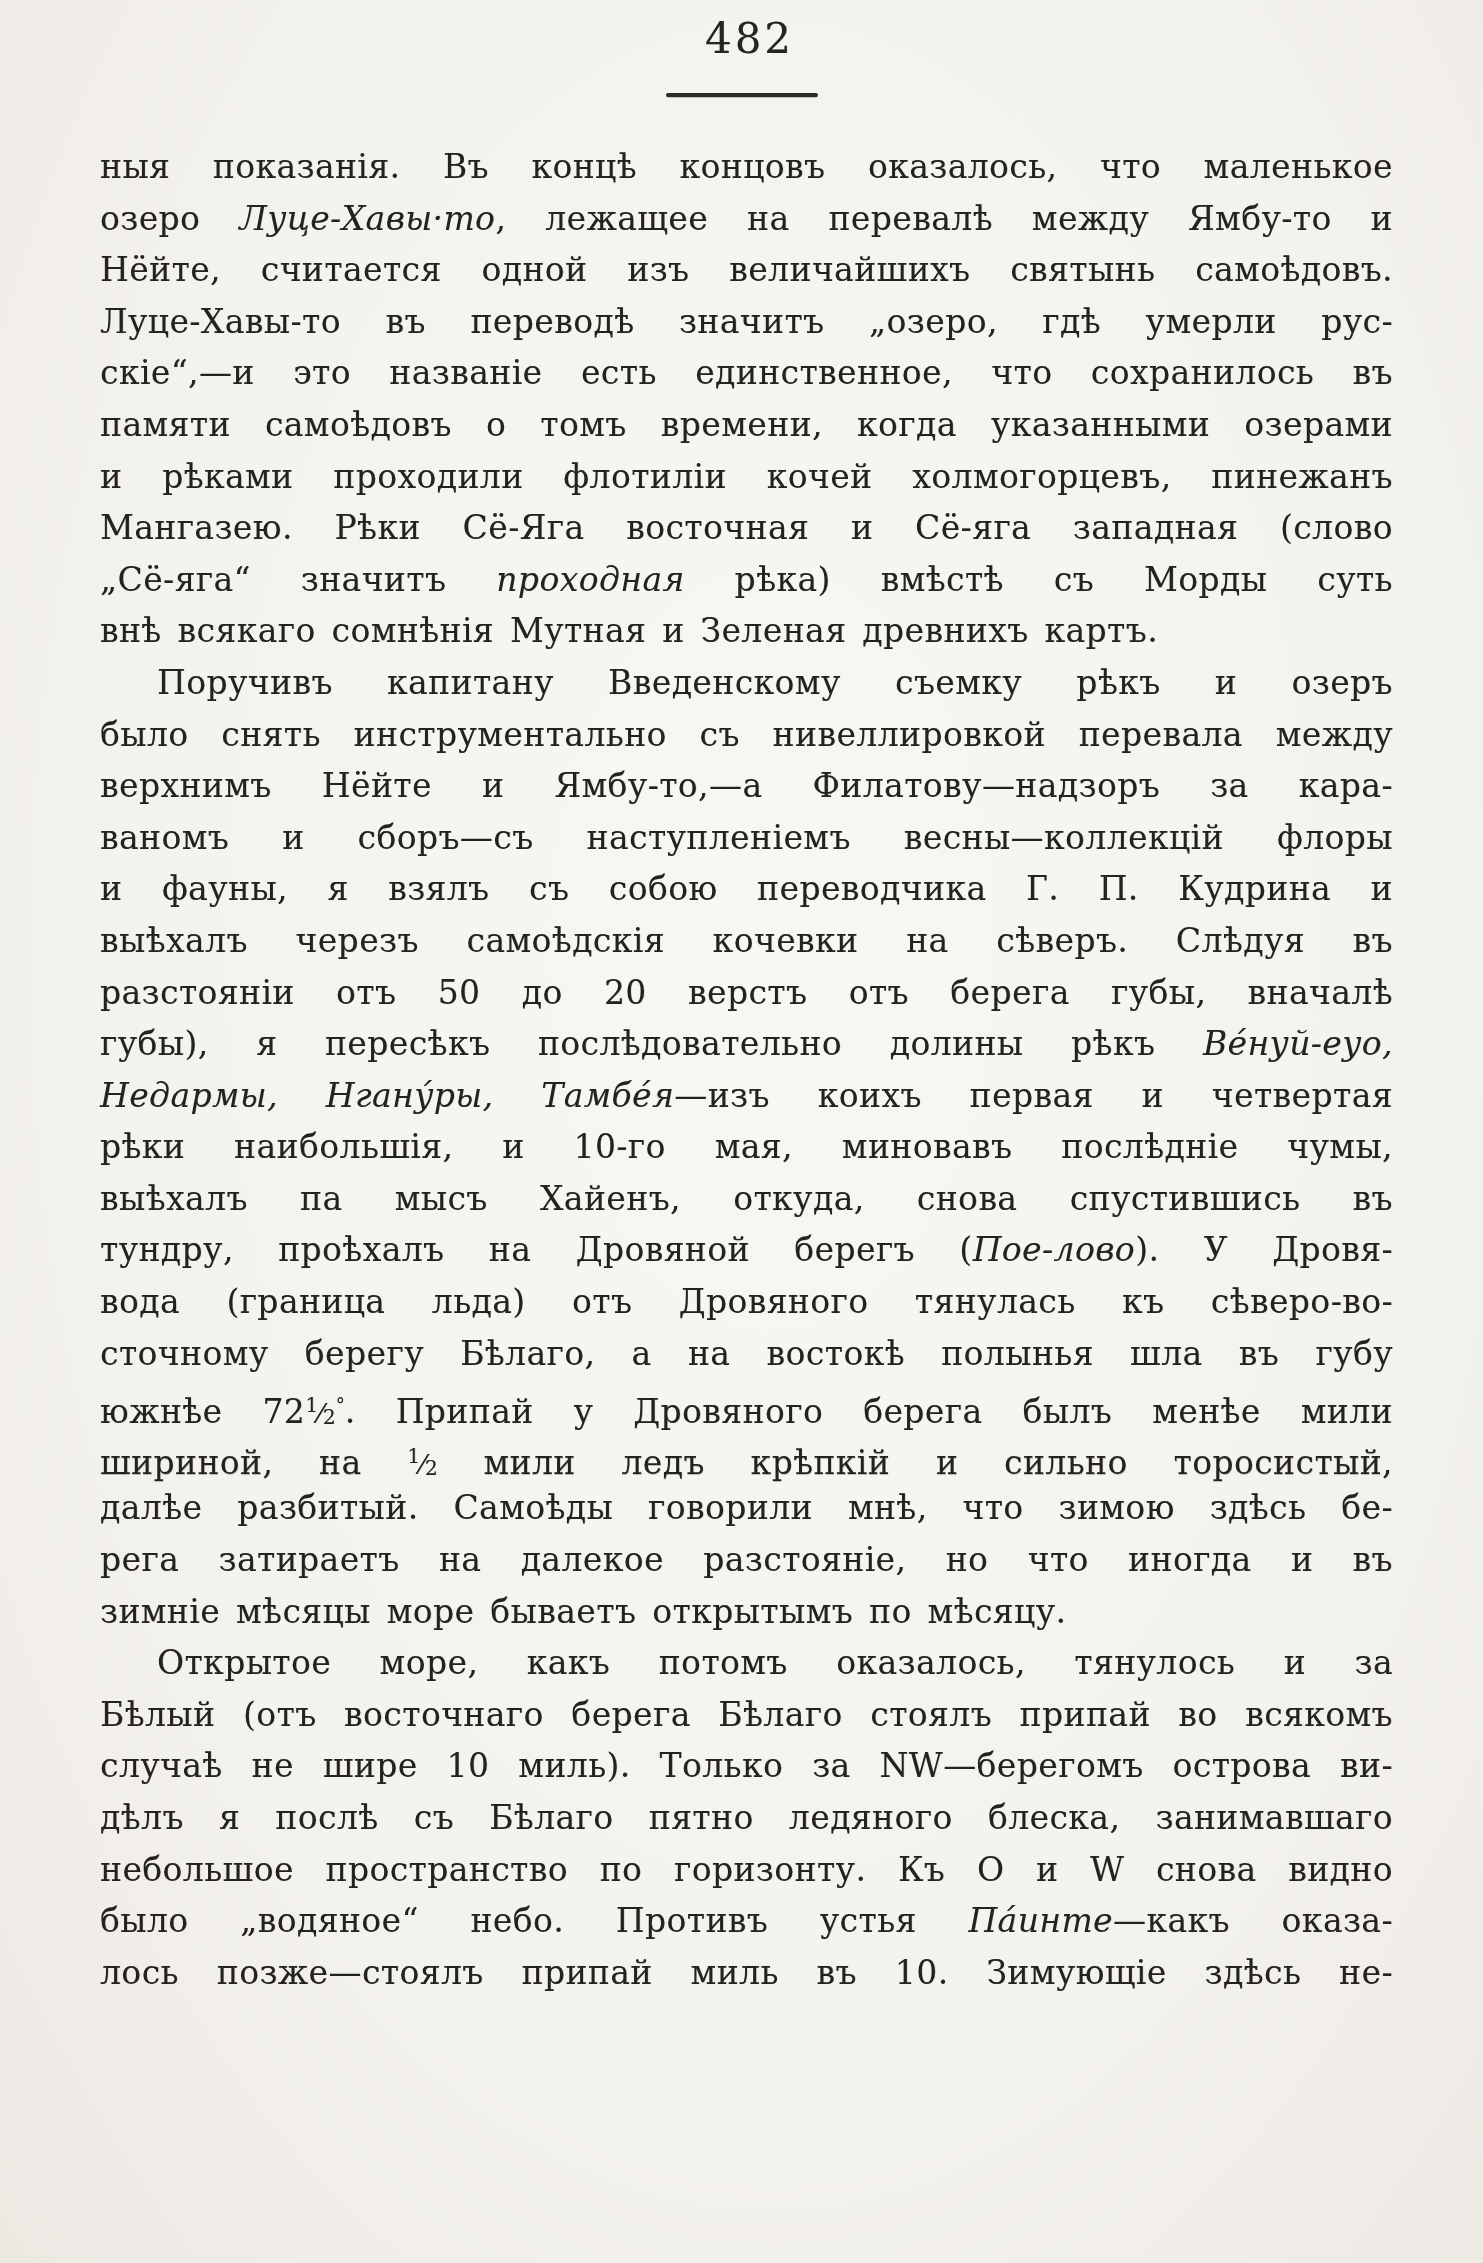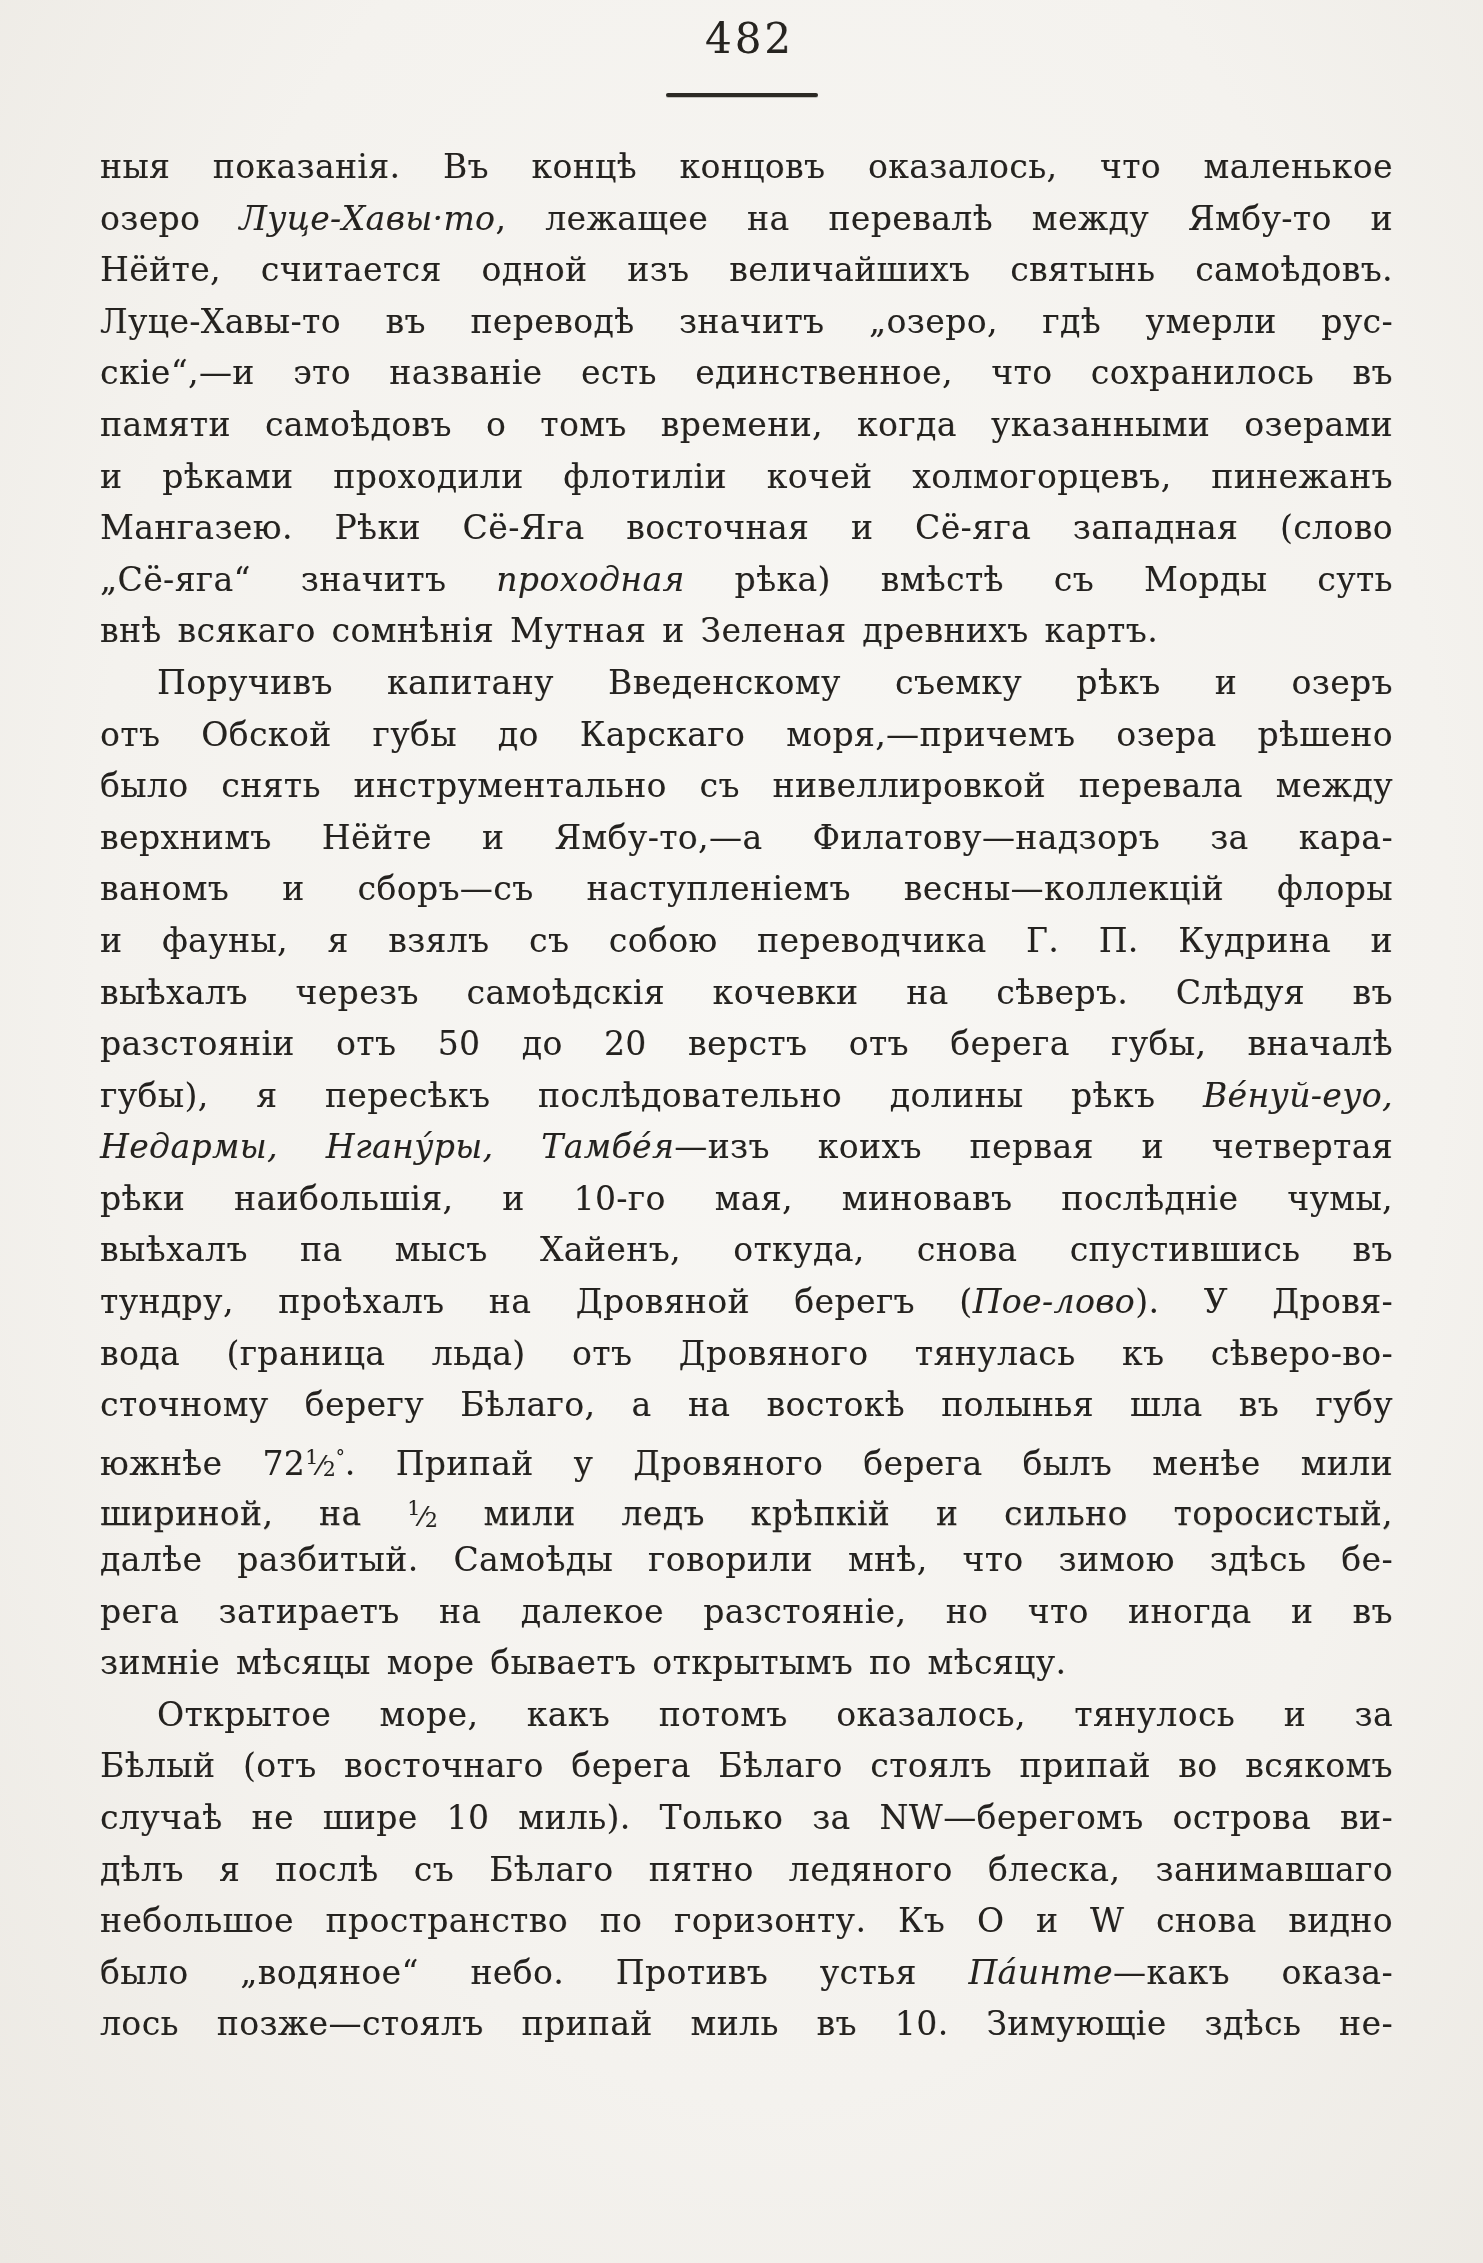--- a/index.html
+++ b/index.html
@@ -55,21 +55,20 @@
       <div class="line"><span>озеро </span><span class="it">Луце-Хавы·то</span><span>, лежащее на перевалѣ между Ямбу-то и</span></div>
       <div class="line"><span>Нёйте, считается одной изъ величайшихъ святынь самоѣдовъ.</span></div>
       <div class="line"><span>Луце-Хавы-то въ переводѣ значитъ „озеро, гдѣ умерли рус-</span></div>
       <div class="line"><span>скіе“,—и это названіе есть единственное, что сохранилось въ</span></div>
       <div class="line"><span>памяти самоѣдовъ о томъ времени, когда указанными озерами</span></div>
       <div class="line"><span>и рѣками проходили флотиліи кочей холмогорцевъ, пинежанъ</span></div>
       <div class="line"><span>Мангазею. Рѣки Сё-Яга восточная и Сё-яга западная (слово</span></div>
       <div class="line"><span>„Сё-яга“ значитъ </span><span class="it">проходная</span><span> рѣка) вмѣстѣ съ Морды суть</span></div>
       <div class="line end"><span>внѣ всякаго сомнѣнія Мутная и Зеленая древнихъ картъ.</span></div>
       <div class="line indent"><span>Поручивъ капитану Введенскому съемку рѣкъ и озеръ</span></div>
-      <div class="line"><span>отъ Обской губы до Карскаго моря,—причемъ озера рѣшено</span></div>
       <div class="line"><span>было снять инструментально съ нивеллировкой перевала между</span></div>
       <div class="line"><span>верхнимъ Нёйте и Ямбу-то,—а Филатову—надзоръ за кара-</span></div>
       <div class="line"><span>ваномъ и сборъ—съ наступленіемъ весны—коллекцій флоры</span></div>
       <div class="line"><span>и фауны, я взялъ съ собою переводчика Г. П. Кудрина и</span></div>
       <div class="line"><span>выѣхалъ черезъ самоѣдскія кочевки на сѣверъ. Слѣдуя въ</span></div>
       <div class="line"><span>разстояніи отъ 50 до 20 верстъ отъ берега губы, вначалѣ</span></div>
       <div class="line"><span>губы), я пересѣкъ послѣдовательно долины рѣкъ </span><span class="it">Ве́нуй-еуо,</span></div>
       <div class="line"><span class="it">Недармы, Нгану́ры, Тамбе́я</span><span>—изъ коихъ первая и четвертая</span></div>
       <div class="line"><span>рѣки наибольшія, и 10-го мая, миновавъ послѣдніе чумы,</span></div>
       <div class="line"><span>выѣхалъ па мысъ Хайенъ, откуда, снова спустившись въ</span></div>

